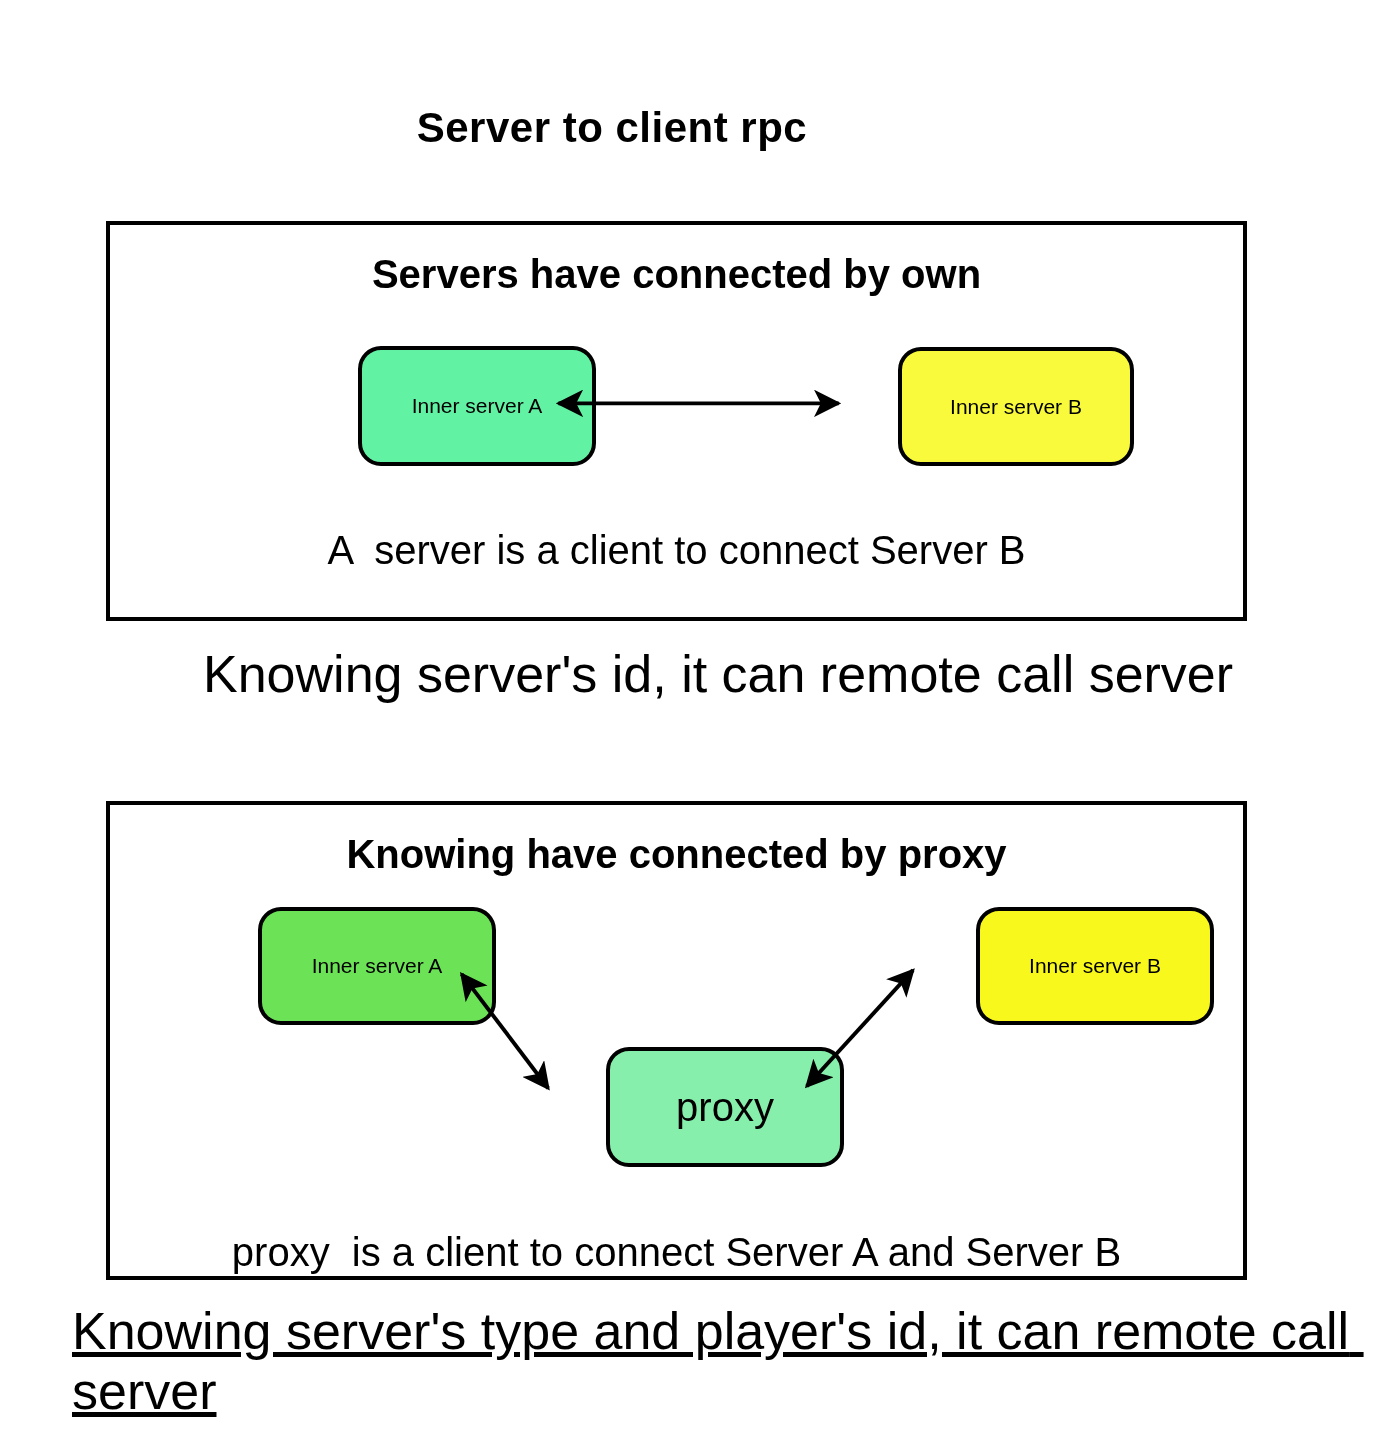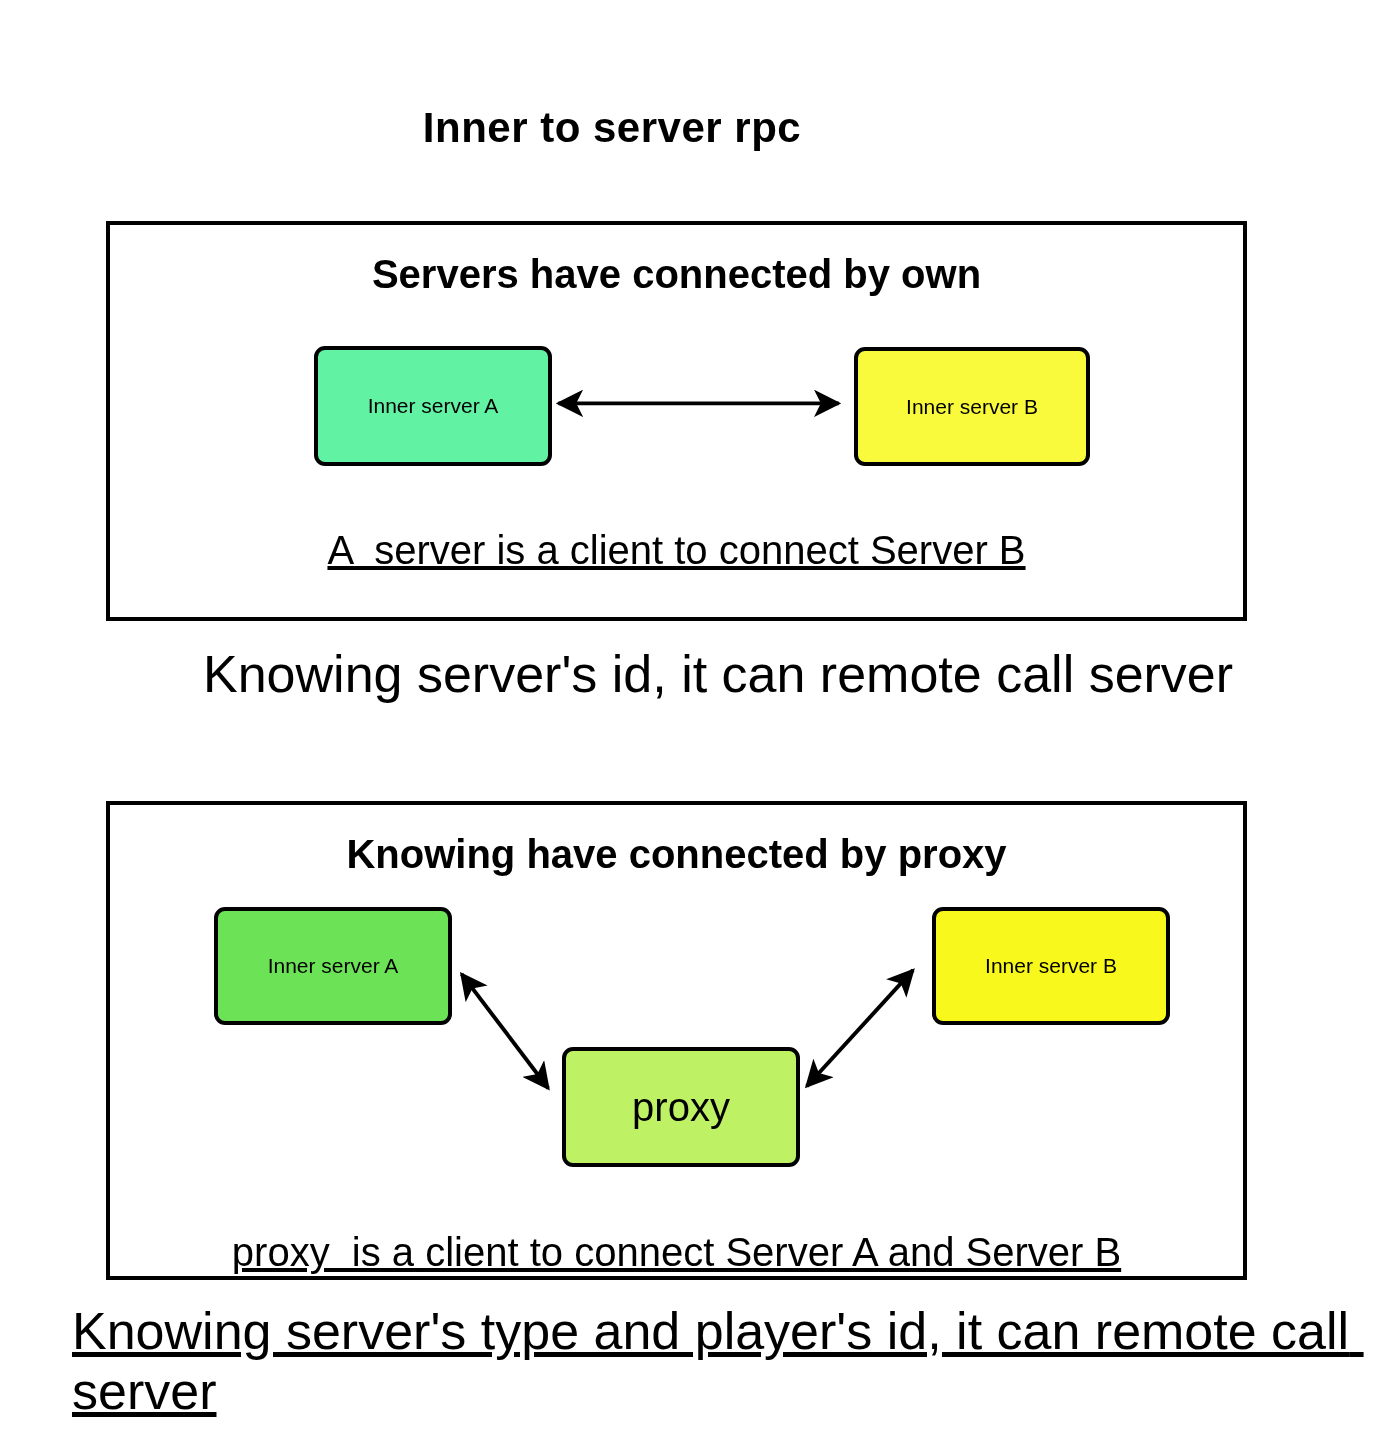--- a/index.html
+++ b/index.html
@@ -34,25 +34,26 @@
     position: absolute;
     left: 0; top: 27px;
     width: 100%;
     text-align: center;
     font-size: 40px;
     font-weight: bold;
   }
   .node {
     position: absolute;
     border: 4px solid #000000;
-    border-radius: 11px;
+    border-radius: 23px;
     display: flex;
     align-items: center;
     justify-content: center;
     font-size: 21px;
+    margin-left: 44px;
   }
   
   #node-a-own { left: 204px; top: 121px; width: 238px; height: 120px; }
   #node-b-own { left: 744px; top: 122px; width: 236px; height: 119px; }
   
   #node-a-proxy { left: 104px; top: 102px; width: 238px; height: 118px; }
   #node-b-proxy { left: 822px; top: 102px; width: 238px; height: 118px; }
   #node-proxy   { left: 452px; top: 242px; width: 238px; height: 120px; font-size: 40px; }
   .edges {
     position: absolute;
@@ -60,36 +61,35 @@
     width: 100%; height: 100%;
     pointer-events: none;
   }
   .panel-caption {
     position: absolute;
     left: 0;
     width: 100%;
     text-align: center;
     font-size: 40px;
     white-space: pre-wrap;
-    text-decoration: underline;
   }
   #caption-own   { top: 303px; }
   #caption-proxy { top: 387px; margin-top: 38px; }
   .note {
     position: absolute;
     font-size: 52px;
     white-space: pre-wrap;
   }
   #note-own   { left: 203px; top: 644px; }
   #note-proxy { left: 72px;  top: 1301px; text-decoration: underline; }
 </style>
 </head>
 <body>
 
-<div class="page-title">Inner to server rpc</div>
+<div class="page-title">Server to client rpc</div>
 
 <section class="panel" id="panel-own">
   <div class="panel-title">Servers have connected by own</div>
 
   <div class="node" id="node-a-own" style="background-color: rgb(98, 242, 164);">
     <span>Inner server A</span>
   </div>
 
   <div class="node" id="node-b-own" style="background-color: rgb(250, 250, 60);">
     <span>Inner server B</span>
@@ -113,21 +113,21 @@
   <div class="panel-title">Knowing have connected by proxy</div>
 
   <div class="node" id="node-a-proxy" style="background-color: rgb(108, 227, 86);">
     <span>Inner server A</span>
   </div>
 
   <div class="node" id="node-b-proxy" style="background-color: rgb(248, 248, 28);">
     <span>Inner server B</span>
   </div>
 
-  <div class="node" id="node-proxy" style="background-color: #bef264;">
+  <div class="node" id="node-proxy" style="background-color: #86efac;">
     <span>proxy</span>
   </div>
 
   <svg class="edges" viewBox="0 0 1141 479">
     <defs>
       <marker id="ah2" viewBox="0 0 10 10" refX="9" refY="5" markerWidth="7" markerHeight="7" orient="auto-start-reverse">
         <path d="M0,0 L10,5 L0,10 L2.5,5 z" fill="#000000"></path>
       </marker>
     </defs>
     <line x1="352" y1="172" x2="440" y2="288" stroke="#000000" stroke-width="4" marker-start="url(#ah2)" marker-end="url(#ah2)"></line>

